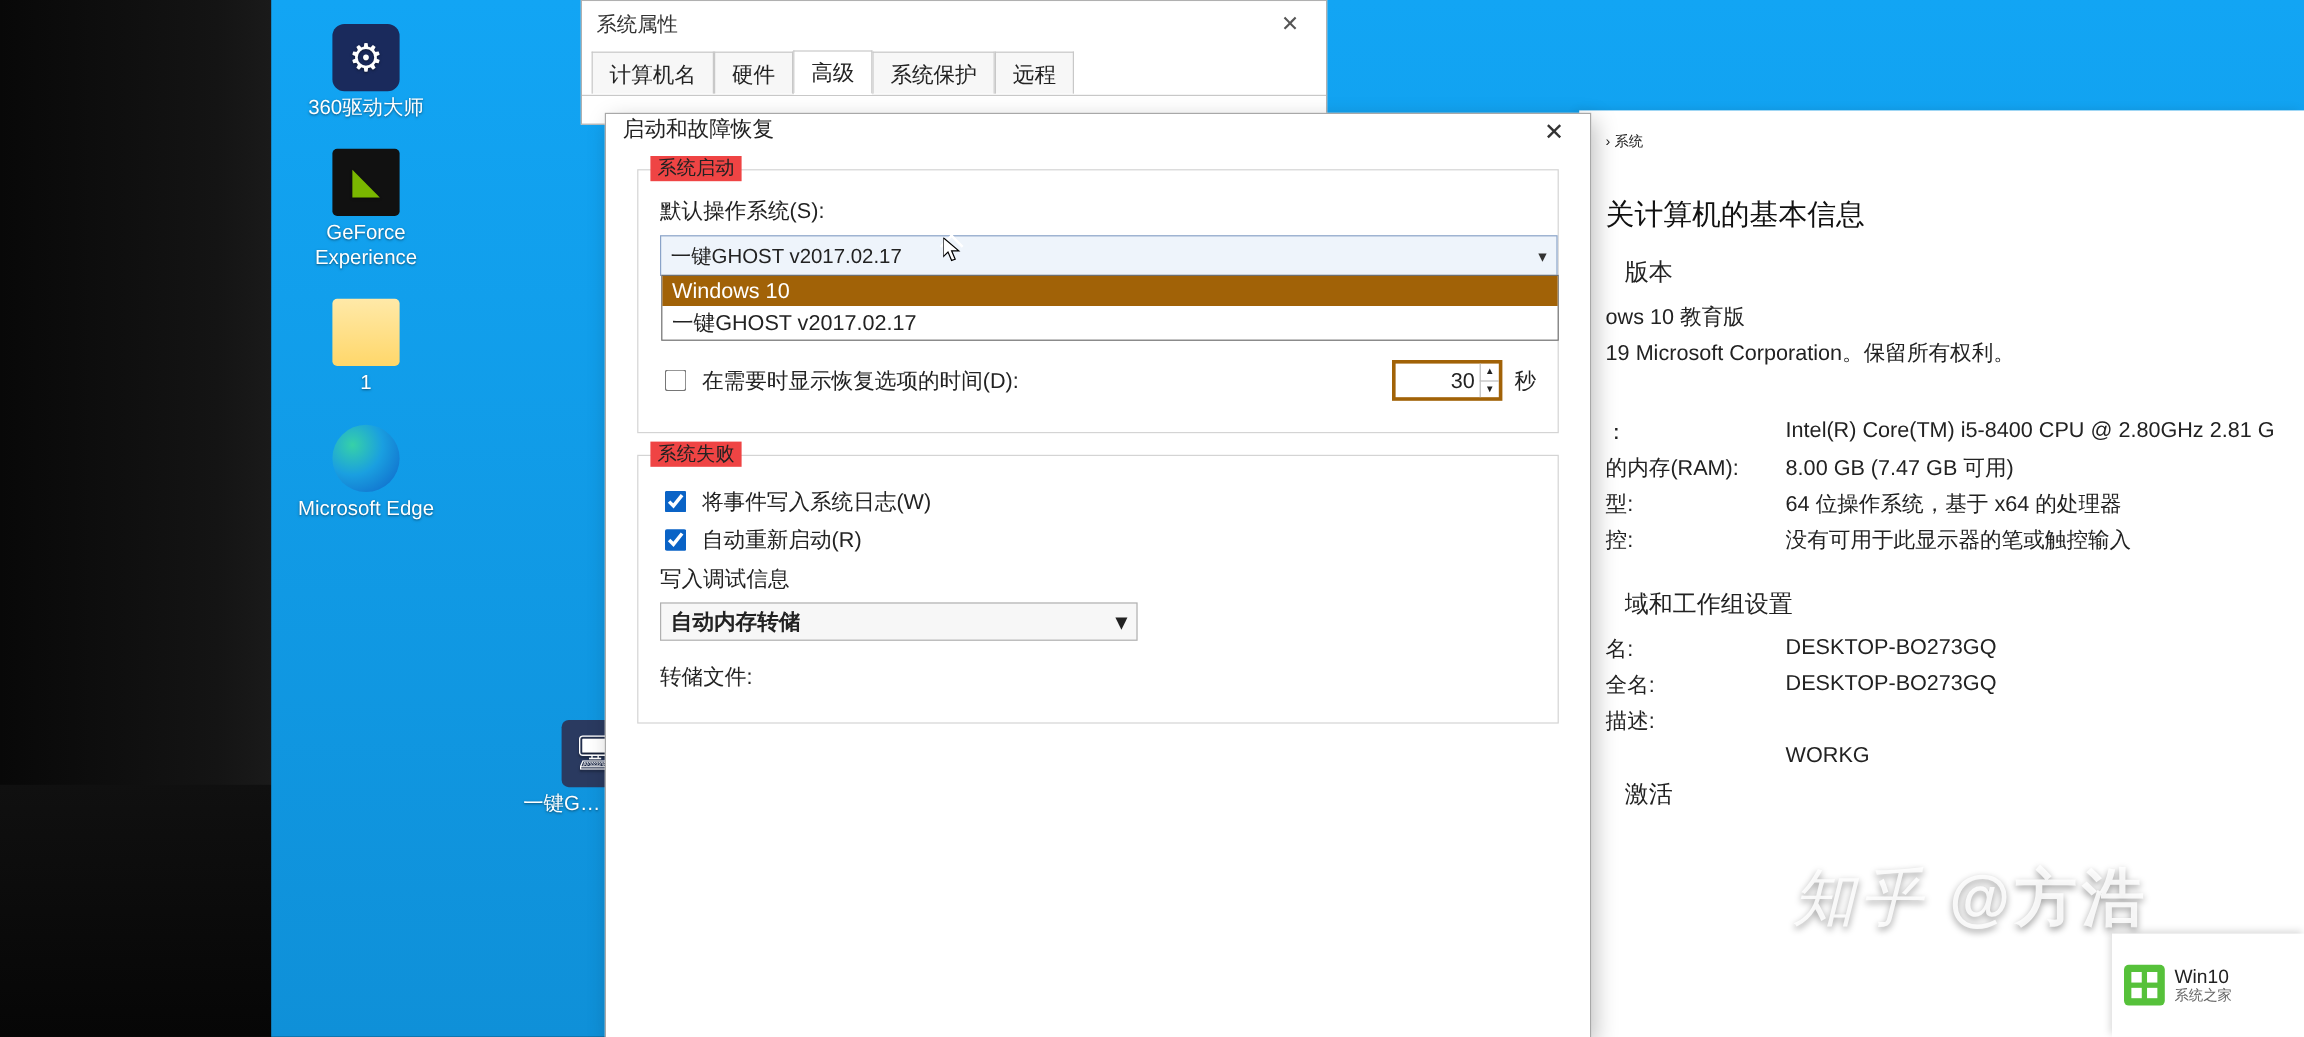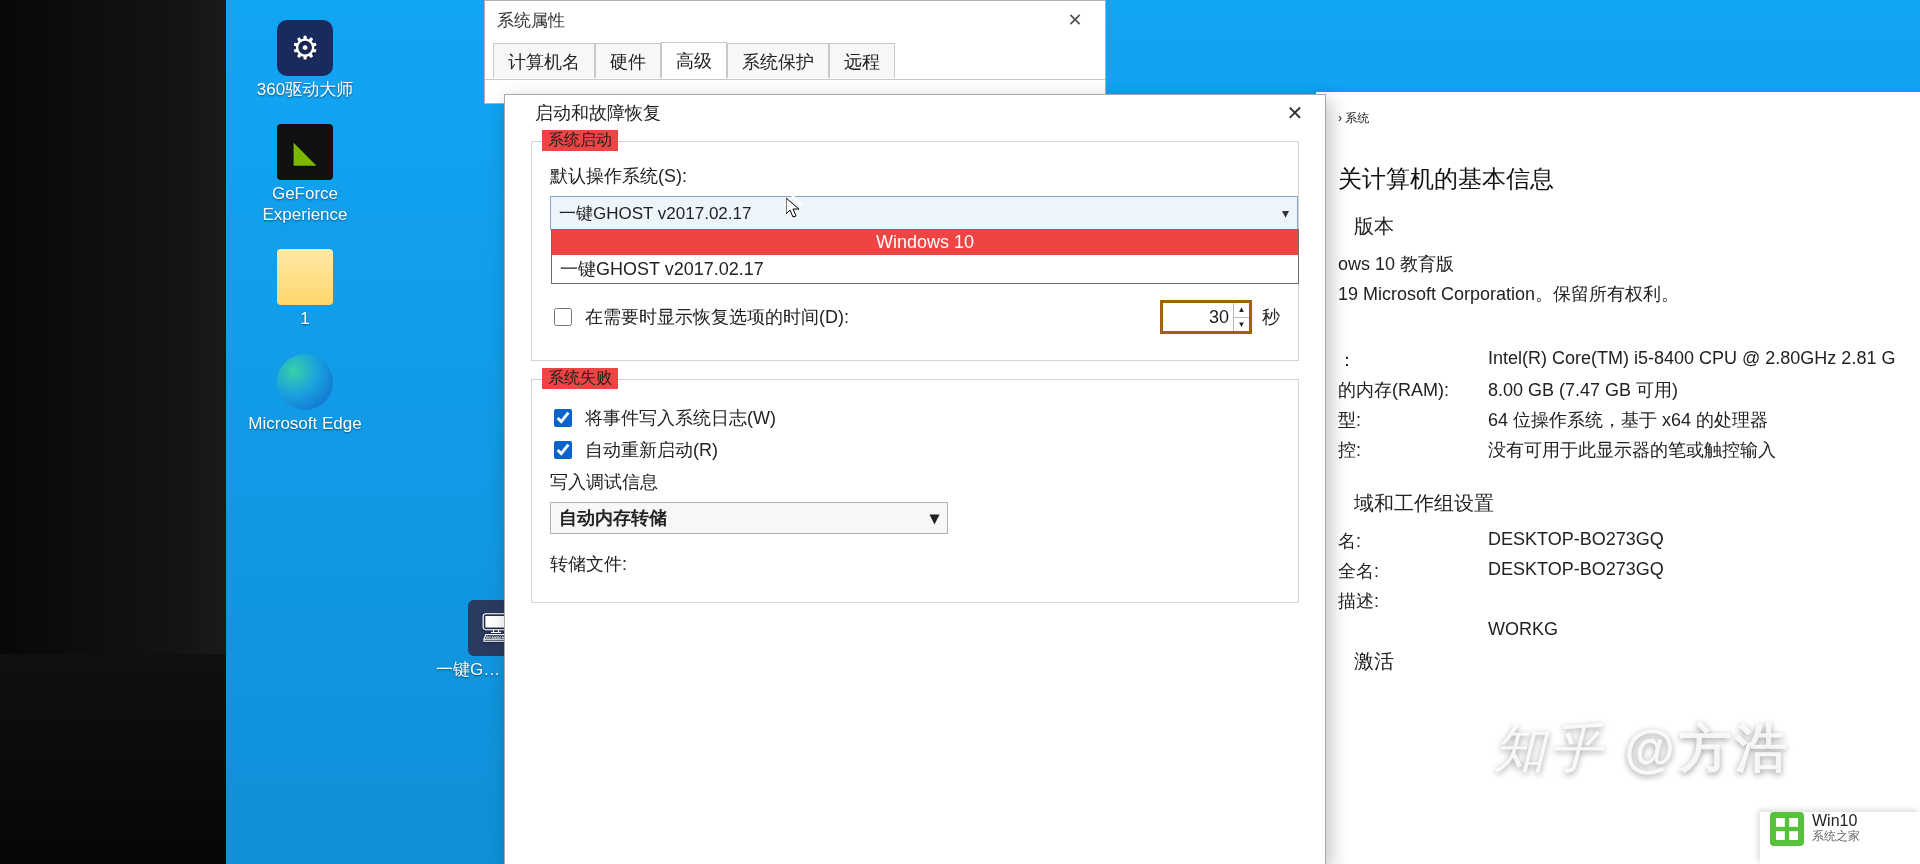--- a/index.html
+++ b/index.html
@@ -112,40 +112,40 @@
   
   .startdlg {
     position:absolute;
     left: 278px; top: 94px;
     width: 820px; height: 770px;
     background:#fff;
     border:1px solid #a8a8a8;
     box-shadow: 4px 6px 18px rgba(0,0,0,.25);
   }
   .startdlg-title {
-    height:36px; display:flex; align-items:center; justify-content:space-between;
-    padding:0 8px 0 14px; font-size:18px; color:#222;margin-left:16px;
+    height:36px; display:flex; justify-content:space-between;
+    padding:0 8px 0 14px; font-size:18px; color:#222;
   }
   .startdlg-close { width:42px; height:28px; display:flex; align-items:center; justify-content:center; font-size:20px; color:#333; border:1px solid transparent;}
   .startdlg-body { padding: 10px 26px 10px 26px; font-size:18px; color:#222; }
   .groupbox { border:1px solid #d4d4d4; padding:18px 18px; margin-bottom:18px; position:relative;}
   .groupbox-title { position:absolute; top:-12px; left:10px; background:#ef4444; padding:0 6px; font-size:16px;}
   .lbl { display:block; margin:4px 0 8px; }
   .select {
     width: 100%; height:32px; border:1px solid #8aa3c8; background:#eef4fb;
     display:flex; align-items:center; justify-content:space-between; padding:0 8px;
     font-size:17px; color:#222; position:relative;
   }
   .select .chev { font-size:14px; color:#333;}
   .dropdown {
     position:absolute; left:0; top:32px;
     width:100%; border:1px solid #6e6e6e; background:#fff; z-index:10;
   }
   .dd-item { padding:2px 8px; font-size:18px; }
-  .dd-item.sel { background:#ef4444; color:#fff;text-align:center; }
+  .dd-item.sel { background:#a16207; color:#fff; }
   .cursor {
     position:absolute; width:20px; height:20px; pointer-events:none;
   }
   .cursor::before {
     content:""; position:absolute; left:0; top:0;
     border-left:2px solid #fff; border-top:2px solid #fff;
     width:12px; height:12px; transform: rotate(45deg);
   }
   .cursor svg { position:absolute; left:0; top:0;}
   .row { display:flex; align-items:center; gap:10px; margin:8px 0;}
@@ -166,21 +166,21 @@
   .watermark {
     position:absolute; right:129px; bottom:80px;
     font-size:52px; color:rgba(255,255,255,.85);
     font-style:italic; letter-spacing:4px;
     text-shadow:0 2px 6px rgba(0,0,0,.4);
   }
   .watermark .zh { font-style:normal; font-weight:600;}
   .badge {
     position:absolute; right:0; bottom:0;
     width:140px; height:52px; background:#fff;
-    display:flex; align-items:flex-start; gap:8px; padding:0 10px;
+    display:flex; align-items:center; gap:8px; padding:17px 10px;
     box-shadow: -2px -2px 6px rgba(0,0,0,.15);
     margin-left: 32px;
   }
   .badge .sq { width:34px; height:34px; background:#56c13a; border-radius:4px; display:flex; align-items:center; justify-content:center;}
   .badge .sq svg { fill:#fff;}
   .badge .t { line-height:1.1; font-size:16px; color:#222;}
   .badge .t small{ font-size:12px; color:#666; display:block;}
   .bottom-dark {
     position:absolute; left:0; bottom:0; width:226px; height:210px;
     background:linear-gradient(180deg,#101010,#060606);

